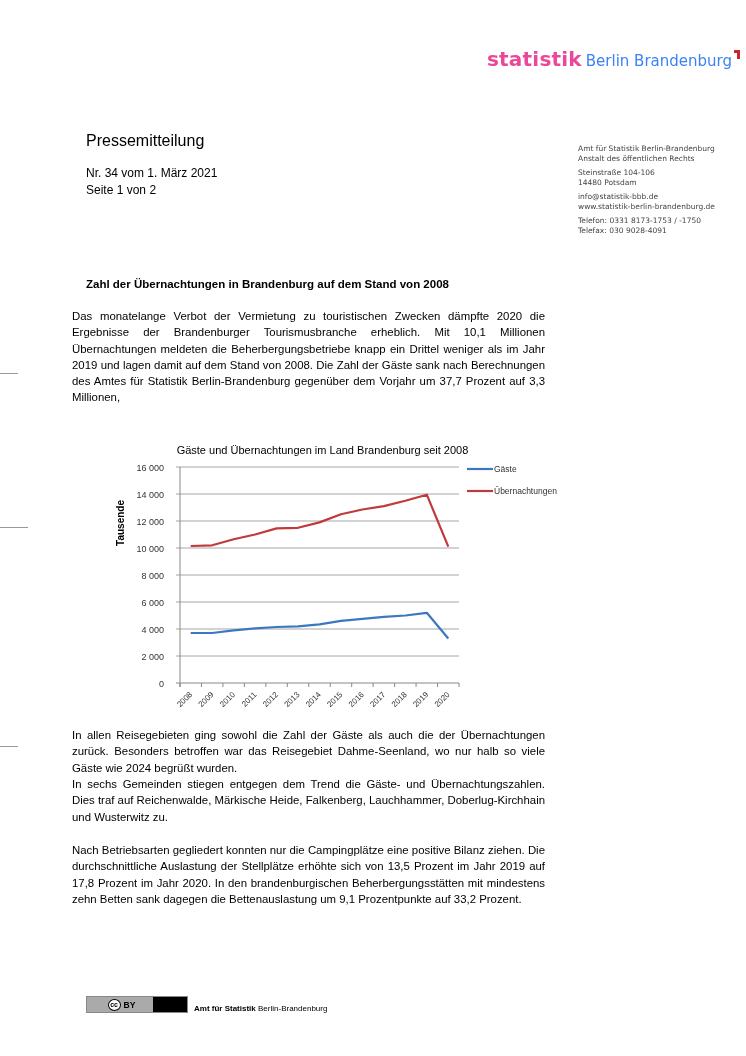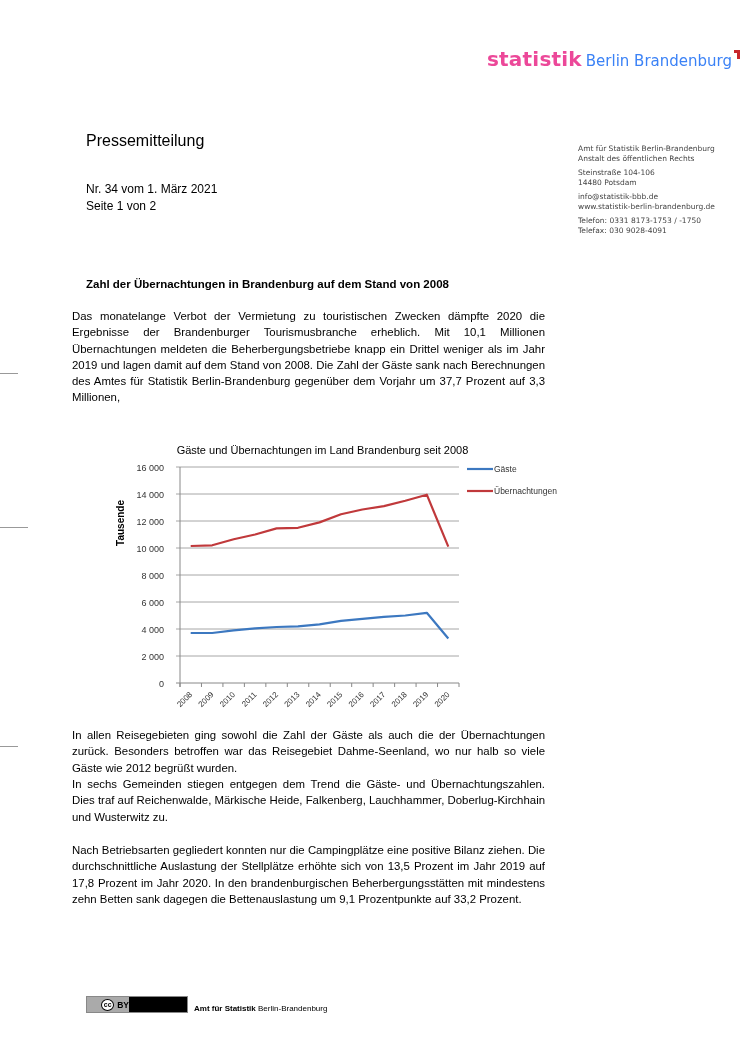--- a/index.html
+++ b/index.html
@@ -3,31 +3,31 @@
 <meta charset="utf-8">
 <style>
   html, body { margin: 0; padding: 0; background: #ffffff; }
   body { width: 746px; height: 1056px; position: relative; overflow: hidden; font-family: "Liberation Sans", sans-serif; color: #000; }
   .abs { position: absolute; }
   .logo { left: 487px; top: 47px; white-space: nowrap; }
   .logo .brand { color: #ec4899; font-weight: bold; font-size: 20px; font-family: "DejaVu Sans", sans-serif; letter-spacing: 0.2px; }
   .logo .rest { color: #3b82f6; font-size: 15px; font-family: "DejaVu Sans", sans-serif; margin-left: 4px; }
   .logo .corner { position: absolute; right: -8px; top: 3px; width: 6px; height: 9px; border-top: 3px solid #c8262c; border-right: 3px solid #c8262c; box-sizing: border-box; }
   .hdr-title { left: 86px; top: 132px; font-size: 16px; }
-  .hdr-sub { left: 86px; font-size: 12px; margin-top: 16px; }
+  .hdr-sub { left: 86px; font-size: 12px; }
   .addr { left: 578px; font-size: 7.5px; color: #444; font-family: "DejaVu Sans", sans-serif; line-height: 10px; white-space: nowrap; }
   .headline { left: 86px; top: 262px; font-size: 11.5px; font-weight: bold; margin-top: 16px; }
   .para { left: 72px; width: 473px; font-size: 11.4px; line-height: 16.3px; text-align: justify; }
   .para p { margin: 0; }
   .margin-mark { left: 0; height: 1px; background: #999; }
   .chart-title { left: 86px; width: 473px; top: 444px; font-size: 11px; text-align: center; }
   svg text { font-family: "Liberation Sans", sans-serif; }
   .footer { left: 86px; top: 996px; display: flex; align-items: flex-end; }
   .cc-badge { width: 100px; height: 15px; background: #000; border: 1px solid #888; display: flex; align-items: center; position: relative; }
-  .cc-left { background: #aaa; height: 15px; width: 42px; display: flex; align-items: center; justify-content: flex-end; padding-left: 3px; box-sizing: border-box; }
+  .cc-left { background: #aaa; height: 15px; width: 66px; display: flex; align-items: center; justify-content: center; padding-left: 3px; box-sizing: border-box; }
   .cc-circle { width: 13px; height: 12px; border: 1.5px solid #000; border-radius: 50%; background: #fff; font-size: 7px; font-weight: bold; display: flex; align-items: center; justify-content: center; box-sizing: border-box; }
   .cc-by { font-size: 8.5px; font-weight: bold; color: #000; margin-left: 3px; }
   .footer-text { font-size: 8px; margin-left: 6px; }
 </style>
 </head>
 <body>
 
 <div class="abs logo">
   <span class="brand">statistik</span><span class="rest">Berlin Brandenburg</span>
   <span class="corner"></span>
@@ -149,21 +149,21 @@
   <g id="legend-layer">
       <line x1="467" x2="493" y1="469" y2="469" stroke="#3c78c0" stroke-width="2.2"></line>
       <text x="494" y="472" font-size="8.5" fill="#333">Gäste</text>
       <line x1="467" x2="493" y1="491" y2="491" stroke="#c0393b" stroke-width="2.2"></line>
       <text x="494" y="494" font-size="8.5" fill="#333">Übernachtungen</text>
     </g>
   <text id="ylabel" font-size="10" font-weight="bold" transform="translate(124,523) rotate(-90)" text-anchor="middle">Tausende</text>
 </svg>
 
 <div class="abs para" style="top:727px;">
-  <p>In allen Reisegebieten ging sowohl die Zahl der Gäste als auch die der Übernachtungen zurück. Besonders betroffen war das Reisegebiet Dahme-Seenland, wo nur halb so viele Gäste wie 2012 begrüßt wurden.</p>
+  <p>In allen Reisegebieten ging sowohl die Zahl der Gäste als auch die der Übernachtungen zurück. Besonders betroffen war das Reisegebiet Dahme-Seenland, wo nur halb so viele Gäste wie 2024 begrüßt wurden.</p>
 </div>
 <div class="abs para" style="top:776px;">
   <p>In sechs Gemeinden stiegen entgegen dem Trend die Gäste- und Übernachtungszahlen. Dies traf auf Reichenwalde, Märkische Heide, Falkenberg, Lauchhammer, Doberlug-Kirchhain und Wusterwitz zu.</p>
 </div>
 <div class="abs para" style="top:842px;">
   <p>Nach Betriebsarten gegliedert konnten nur die Campingplätze eine positive Bilanz ziehen. Die durchschnittliche Auslastung der Stellplätze erhöhte sich von 13,5 Prozent im Jahr 2019 auf 17,8 Prozent im Jahr 2020. In den brandenburgischen Beherbergungsstätten mit mindestens zehn Betten sank dagegen die Bettenauslastung um 9,1 Prozentpunkte auf 33,2 Prozent.</p>
 </div>
 
 <div class="abs footer">
   <div class="cc-badge">

